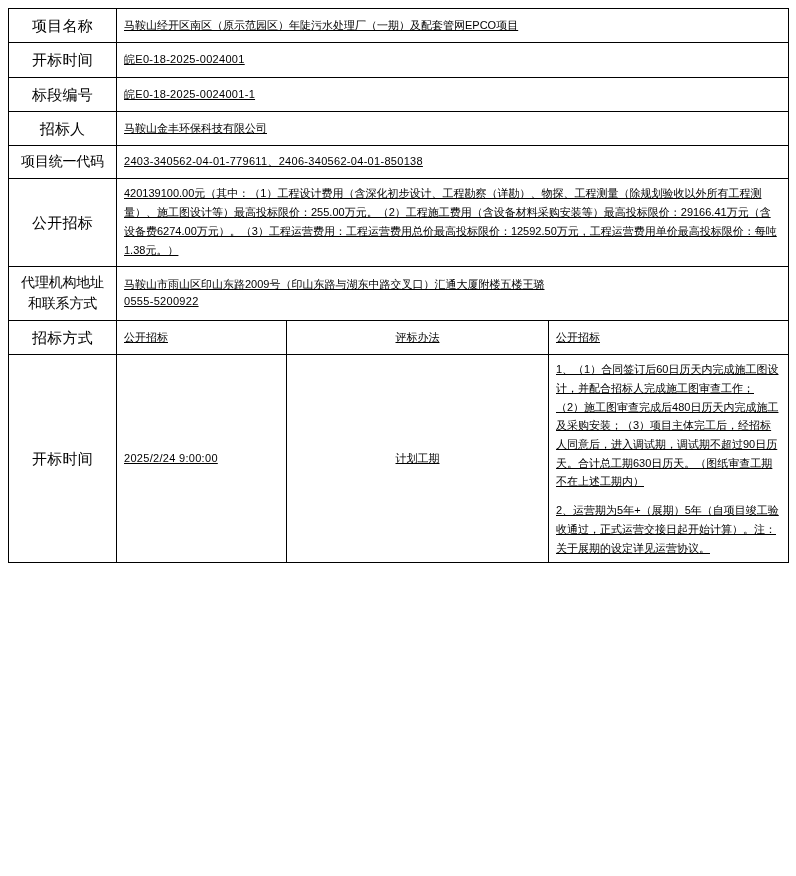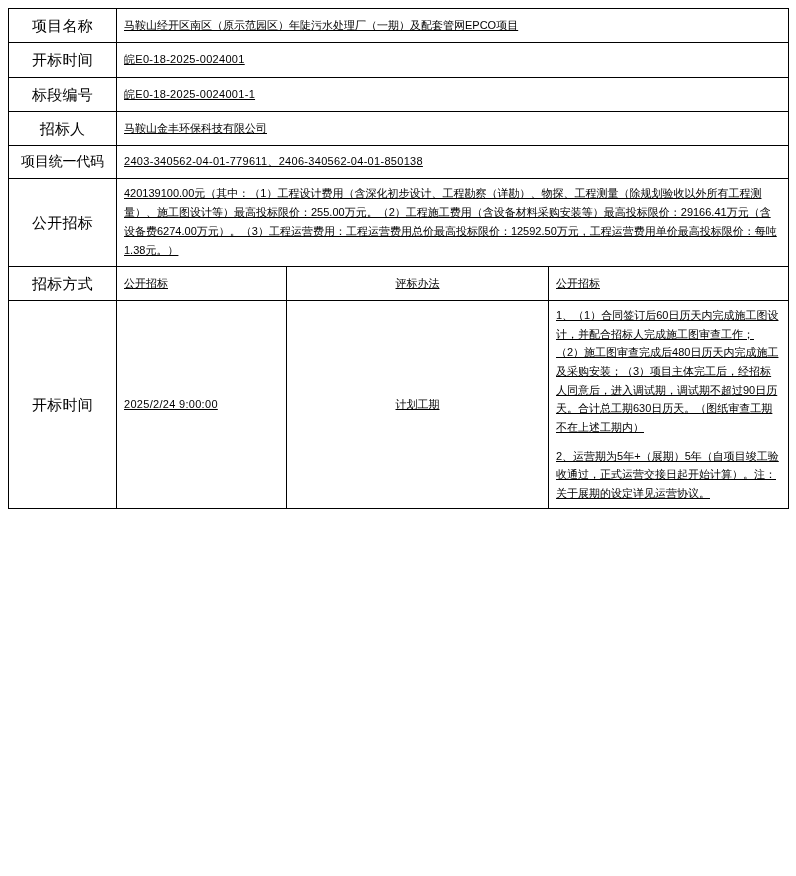--- a/index.html
+++ b/index.html
@@ -123,20 +123,30 @@
         <td class="label narrow-text">项目统一代码</td>
         <td class="value mono-ish" colspan="3">2403-340562-04-01-779611、2406-340562-04-01-850138</td>
       </tr>
 
       <tr>
         <td class="label">公开招标</td>
         <td class="value tall limit-body" colspan="3">420139100.00元（其中：（1）工程设计费用（含深化初步设计、工程勘察（详勘）、物探、工程测量（除规划验收以外所有工程测量）、施工图设计等）最高投标限价：255.00万元。（2）工程施工费用（含设备材料采购安装等）最高投标限价：29166.41万元（含设备费6274.00万元）。（3）工程运营费用：工程运营费用总价最高投标限价：12592.50万元，工程运营费用单价最高投标限价：每吨1.38元。）</td>
       </tr>
 
 
+      <tr>
+        <td class="label narrow-text">
+          <span class="addr-line">代理机构地址</span>
+          <span class="addr-line">和联系方式</span>
+        </td>
+        <td class="value" colspan="3">
+          <span class="addr-line">马鞍山市雨山区印山东路2009号（印山东路与湖东中路交叉口）汇通大厦附楼五楼王璐</span>
+          <span class="addr-line mono-ish">0555-5200922</span>
+        </td>
+      </tr>
 
       <tr>
         <td class="label">招标方式</td>
         <td class="value">公开招标</td>
         <td class="value center">评标办法</td>
         <td class="value">公开招标</td>
       </tr>
 
       <tr>
         <td class="label">开标时间</td>

